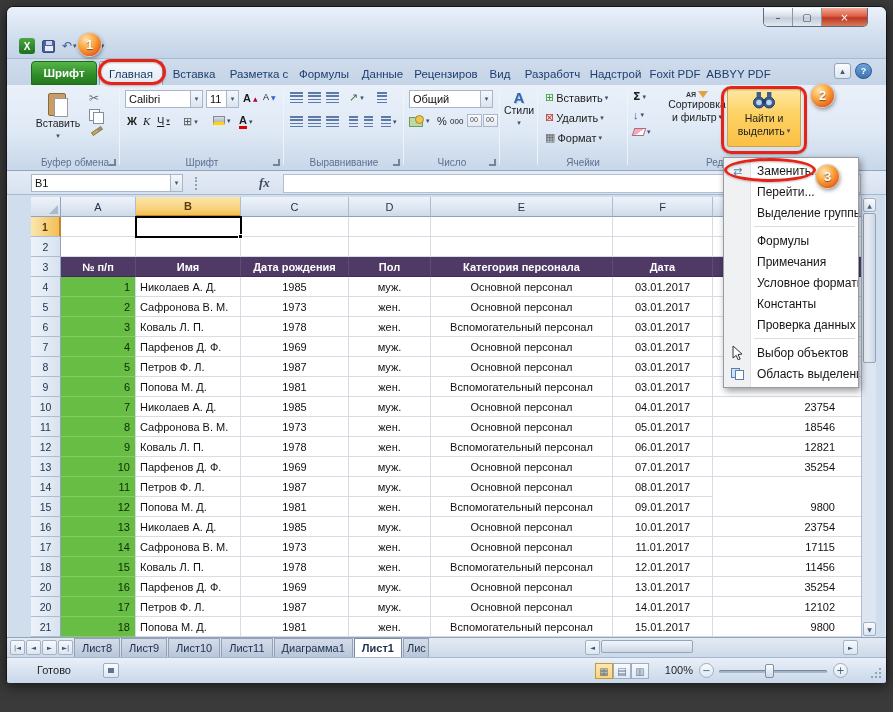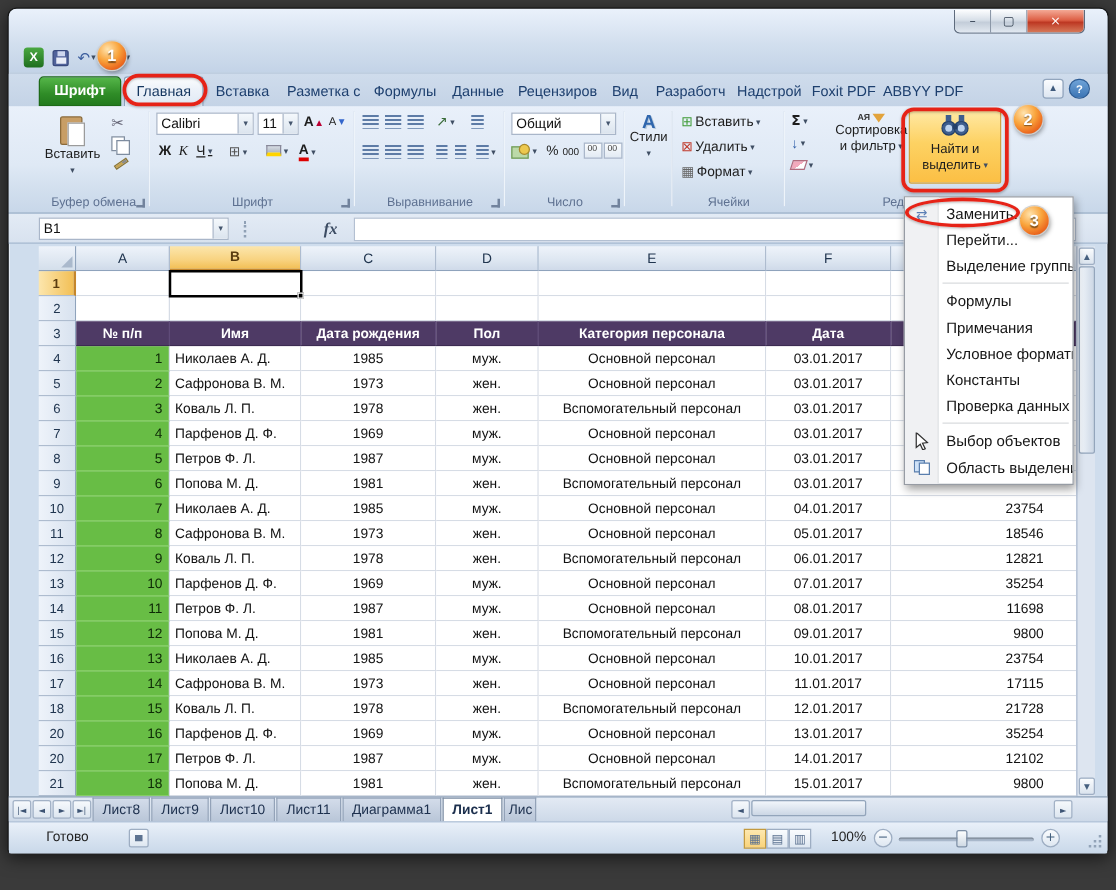--- a/index.html
+++ b/index.html
@@ -538,21 +538,20 @@
           <div class="c cG">35254</div>
         </div>
 
         <div class="grow r-data">
           <div class="c cA">11</div>
           <div class="c cB">Петров Ф. Л.</div>
           <div class="c cC">1987</div>
           <div class="c cD">муж.</div>
           <div class="c cE">Основной персонал</div>
           <div class="c cF">08.01.2017</div>
-          <div class="c cG">11698</div>
         </div>
 
         <div class="grow r-data">
           <div class="c cA">12</div>
           <div class="c cB">Попова М. Д.</div>
           <div class="c cC">1981</div>
           <div class="c cD">жен.</div>
           <div class="c cE">Вспомогательный персонал</div>
           <div class="c cF">09.01.2017</div>
           <div class="c cG">9800</div>
@@ -578,21 +577,21 @@
           <div class="c cG">17115</div>
         </div>
 
         <div class="grow r-data">
           <div class="c cA">15</div>
           <div class="c cB">Коваль Л. П.</div>
           <div class="c cC">1978</div>
           <div class="c cD">жен.</div>
           <div class="c cE">Вспомогательный персонал</div>
           <div class="c cF">12.01.2017</div>
-          <div class="c cG">21728</div>
+          <div class="c cG">11456</div>
         </div>
 
         <div class="grow r-data">
           <div class="c cA">16</div>
           <div class="c cB">Парфенов Д. Ф.</div>
           <div class="c cC">1969</div>
           <div class="c cD">муж.</div>
           <div class="c cE">Основной персонал</div>
           <div class="c cF">13.01.2017</div>
           <div class="c cG">35254</div>

